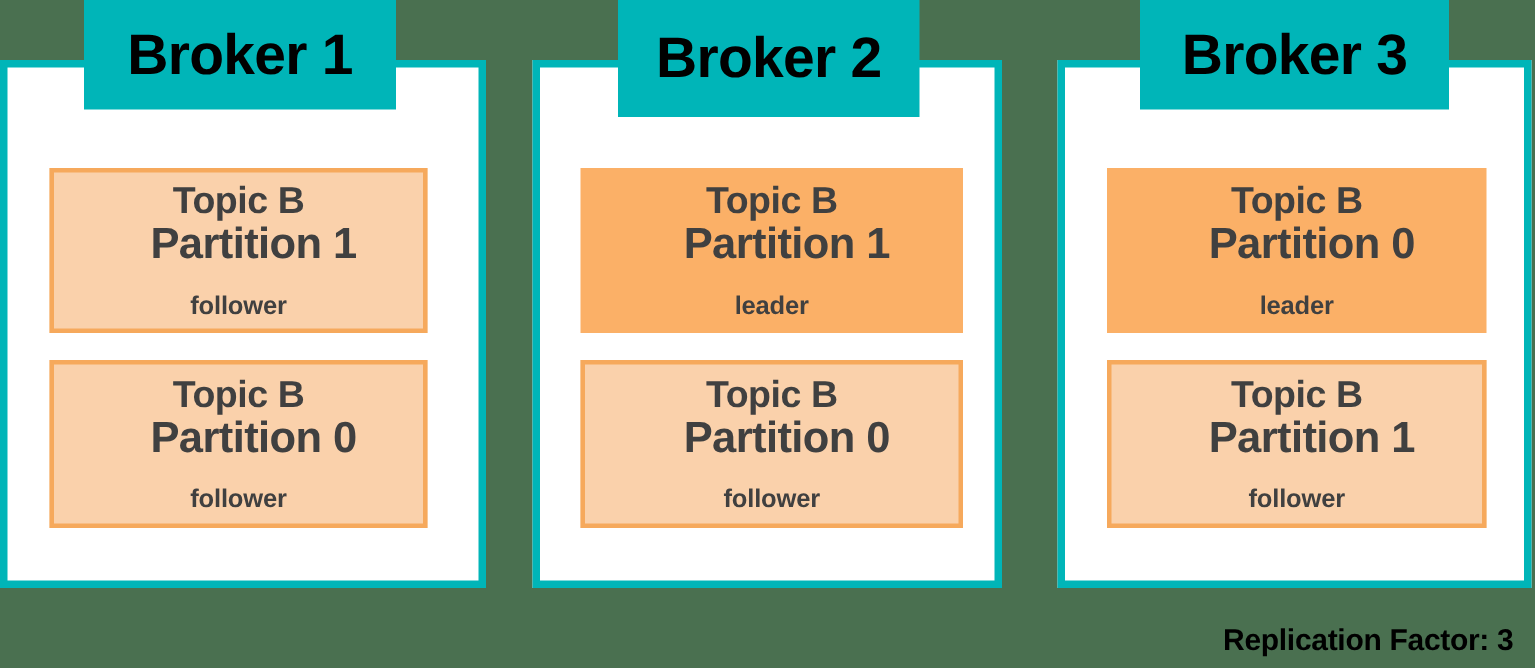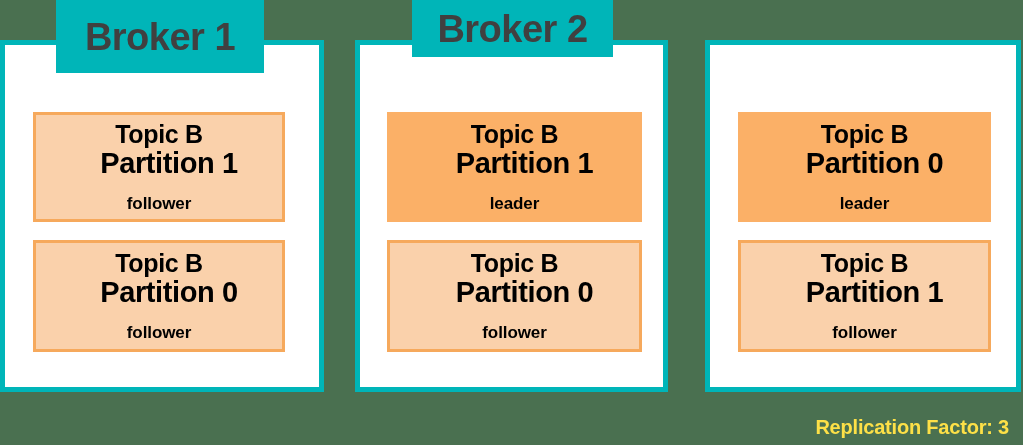--- a/index.html
+++ b/index.html
@@ -26,41 +26,41 @@
     position: absolute;
     background: #ffffff;
     border: 5px solid #00b5b8;
     box-sizing: border-box;
   }
 
   
   .broker-tab {
     position: absolute;
     background: #00b5b8;
-    color: #404040;
+    color: #000000;
     display: flex;
     align-items: center;
     justify-content: center;
     font-size: 38px;
     font-weight: bold;
     letter-spacing: -0.5px;
     line-height: 1;
     box-sizing: border-box;
     z-index: 5;
   }
 
   
   .partition {
     position: absolute;
     box-sizing: border-box;
     display: flex;
     flex-direction: column;
     align-items: center;
     justify-content: center;
-    color: #000000;
+    color: #404040;
     text-align: center;
   }
   .partition.follower {
     background: #fad1ab;
     border: 3px solid #f5a košt;
     border-color: #f4a council;
   }
   .partition.follower {
     border: 3px solid #f6a95c;
   }
@@ -89,21 +89,21 @@
     line-height: 1.2;
     margin-top: 14px;
     letter-spacing: -0.1px;
   }
 
   
   #footer-caption {
     position: absolute;
     right: 14px;
     bottom: 6px;
-    color: #fde047;
+    color: #000000;
     font-size: 20px;
     font-weight: bold;
     letter-spacing: -0.2px;
     white-space: nowrap;
   }
 </style>
 </head>
 <body>
 
 <div id="canvas">
@@ -121,38 +121,41 @@
   </div>
 
   <div class="partition follower" style="left:33px; top:240px; width:252px; height:112px;">
     <span class="p-topic">Topic B</span>
     <span class="p-partition">Partition 0</span>
     <span class="p-role">follower</span>
   </div>
 
   <div class="broker" style="left:355px; top:40px; width:313px; height:352px;"></div>
 
-  <div class="broker-tab" style="left:412px; top:0px; width:201px; height:57px;">
+  <div class="broker-tab" style="left:412px; top:0px; width:201px; height:78px;">
     <span>Broker 2</span>
   </div>
 
   <div class="partition leader" style="left:387px; top:112px; width:255px; height:110px;">
     <span class="p-topic">Topic B</span>
     <span class="p-partition">Partition 1</span>
     <span class="p-role">leader</span>
   </div>
 
   <div class="partition follower" style="left:387px; top:240px; width:255px; height:112px;">
     <span class="p-topic">Topic B</span>
     <span class="p-partition">Partition 0</span>
     <span class="p-role">follower</span>
   </div>
 
   <div class="broker" style="left:705px; top:40px; width:316px; height:352px;"></div>
 
+  <div class="broker-tab" style="left:760px; top:0px; width:206px; height:73px;">
+    <span>Broker 3</span>
+  </div>
 
   <div class="partition leader" style="left:738px; top:112px; width:253px; height:110px;">
     <span class="p-topic">Topic B</span>
     <span class="p-partition">Partition 0</span>
     <span class="p-role">leader</span>
   </div>
 
   <div class="partition follower" style="left:738px; top:240px; width:253px; height:112px;">
     <span class="p-topic">Topic B</span>
     <span class="p-partition">Partition 1</span>

